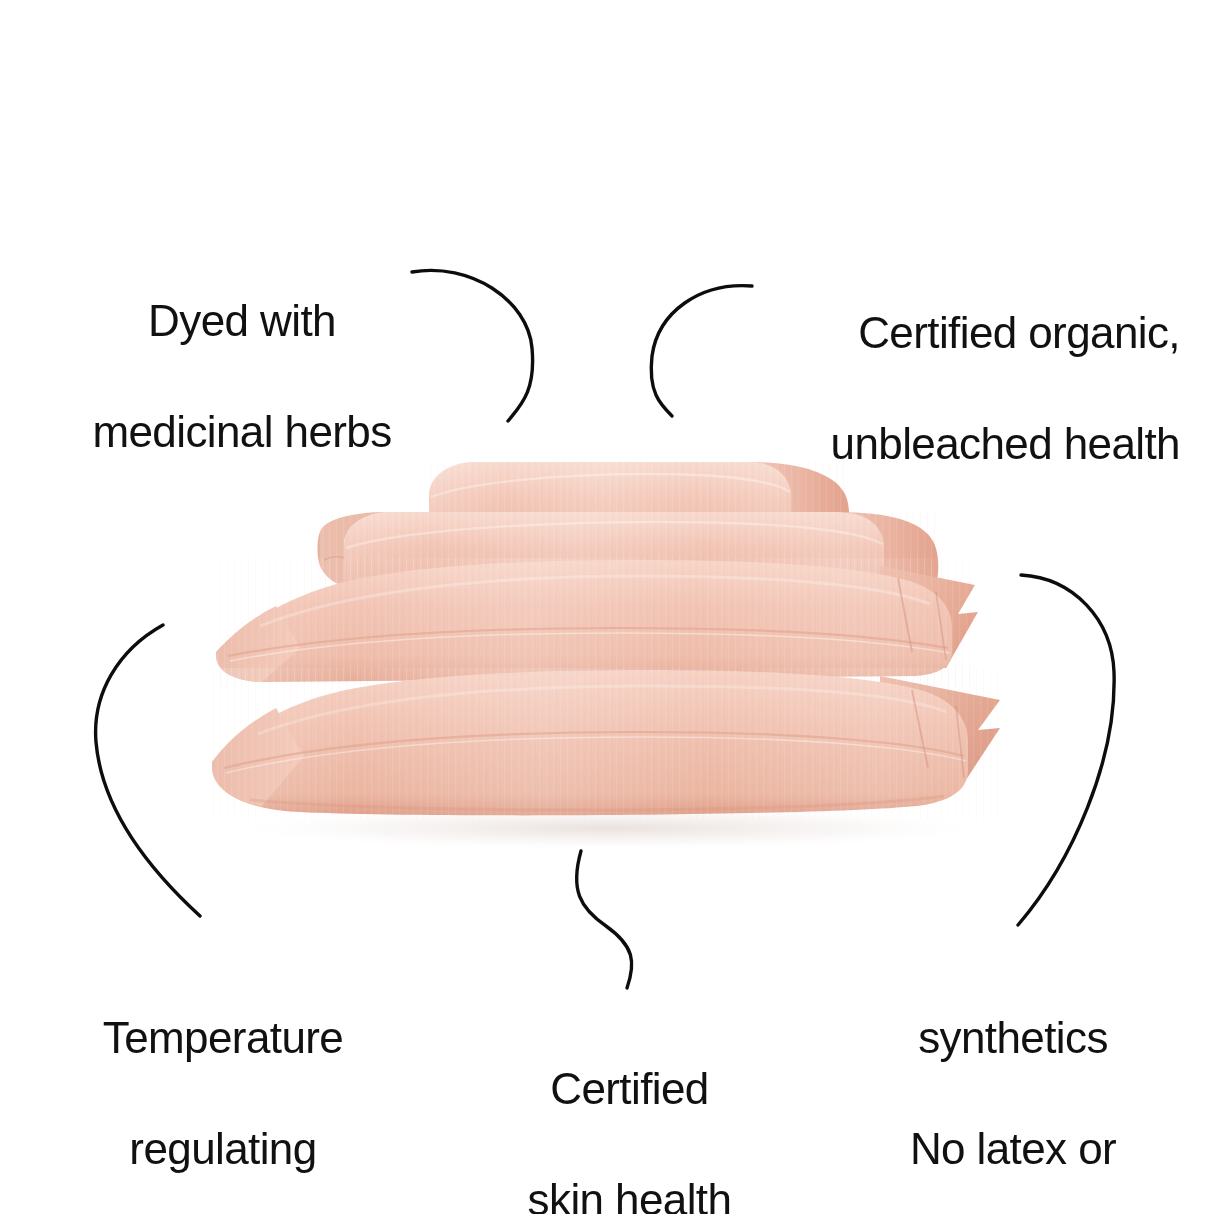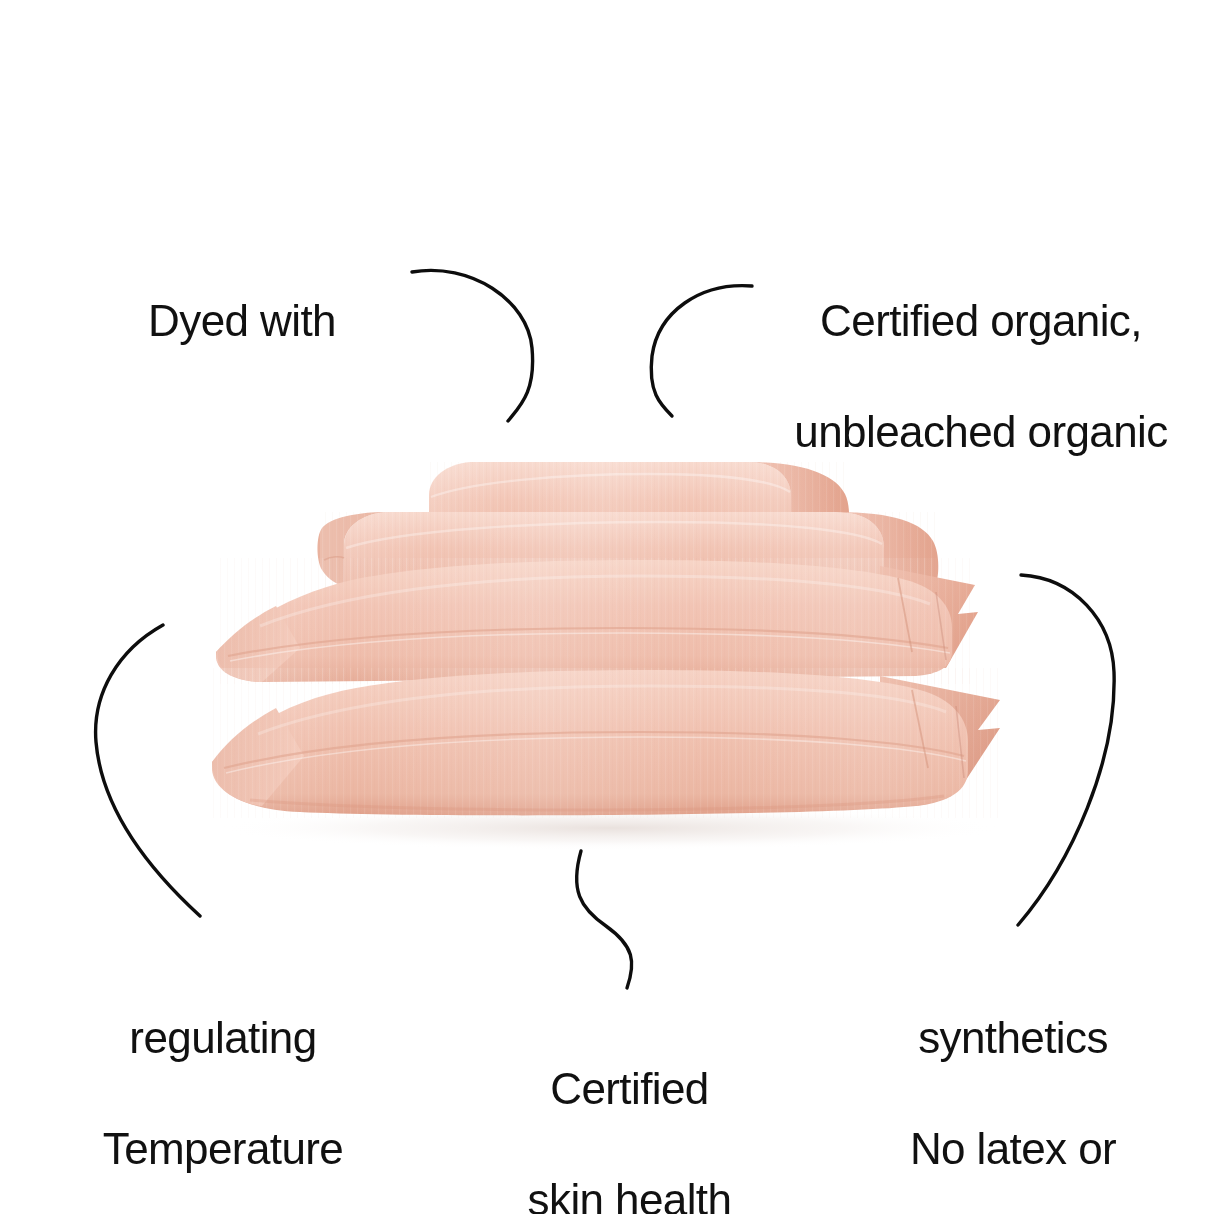--- a/index.html
+++ b/index.html
@@ -32,21 +32,21 @@
     color: #111111;
     font-size: 44px;
     line-height: 1.26;
     letter-spacing: -0.6px;
     font-weight: 400;
     white-space: pre-line;
   }
   .callout .line { display: block; }
 
   #callout-dyed        { left: 72px;  top: 238px; width: 340px; text-align: center; }
-  #callout-certified   { left: 782px; top: 238px; width: 398px; text-align: center; }
+  #callout-certified   { left: 782px; top: 250px; width: 398px; text-align: right; }
   #callout-temperature { left: 78px;  top: 955px; width: 290px; text-align: center; }
   #callout-promotes    { left: 512px; top: 1006px; width: 235px; text-align: center; }
   #callout-latex       { left: 898px; top: 955px; width: 230px; text-align: center; }
 
   
   #leader-lines {
     position: absolute;
     left: 0; top: 0;
     width: 1214px; height: 1214px;
     pointer-events: none;
@@ -231,30 +231,31 @@
   <svg id="leader-lines" viewBox="0 0 1214 1214" aria-hidden="true">
     <path d="M 412 272 C 470 262 528 300 532 348 C 536 392 520 406 508 421"></path>
     <path d="M 752 286 C 700 282 658 312 652 356 C 648 392 660 404 672 416"></path>
     <path d="M 163 625 C 118 650 92 694 96 742 C 102 812 152 872 200 916"></path>
     <path d="M 581 851 C 570 890 580 908 606 926 C 634 946 636 962 627 988"></path>
     <path d="M 1021 575 C 1074 578 1112 620 1114 672 C 1117 760 1072 862 1018 925"></path>
   </svg>
 
   <div id="callout-dyed" class="callout">
     <span class="line">Dyed with</span>
+    <span class="line">medicinal herbs</span>
   </div>
 
   <div id="callout-certified" class="callout">
     <span class="line">Certified  organic,</span>
-    <span class="line">unbleached organic</span>
+    <span class="line">unbleached health</span>
   </div>
 
   <div id="callout-temperature" class="callout">
+    <span class="line">Temperature</span>
     <span class="line">regulating</span>
-    <span class="line">Temperature</span>
   </div>
 
   <div id="callout-promotes" class="callout">
     <span class="line">Certified</span>
     <span class="line">skin health</span>
   </div>
 
   <div id="callout-latex" class="callout">
     <span class="line">synthetics</span>
     <span class="line">No latex or</span>

